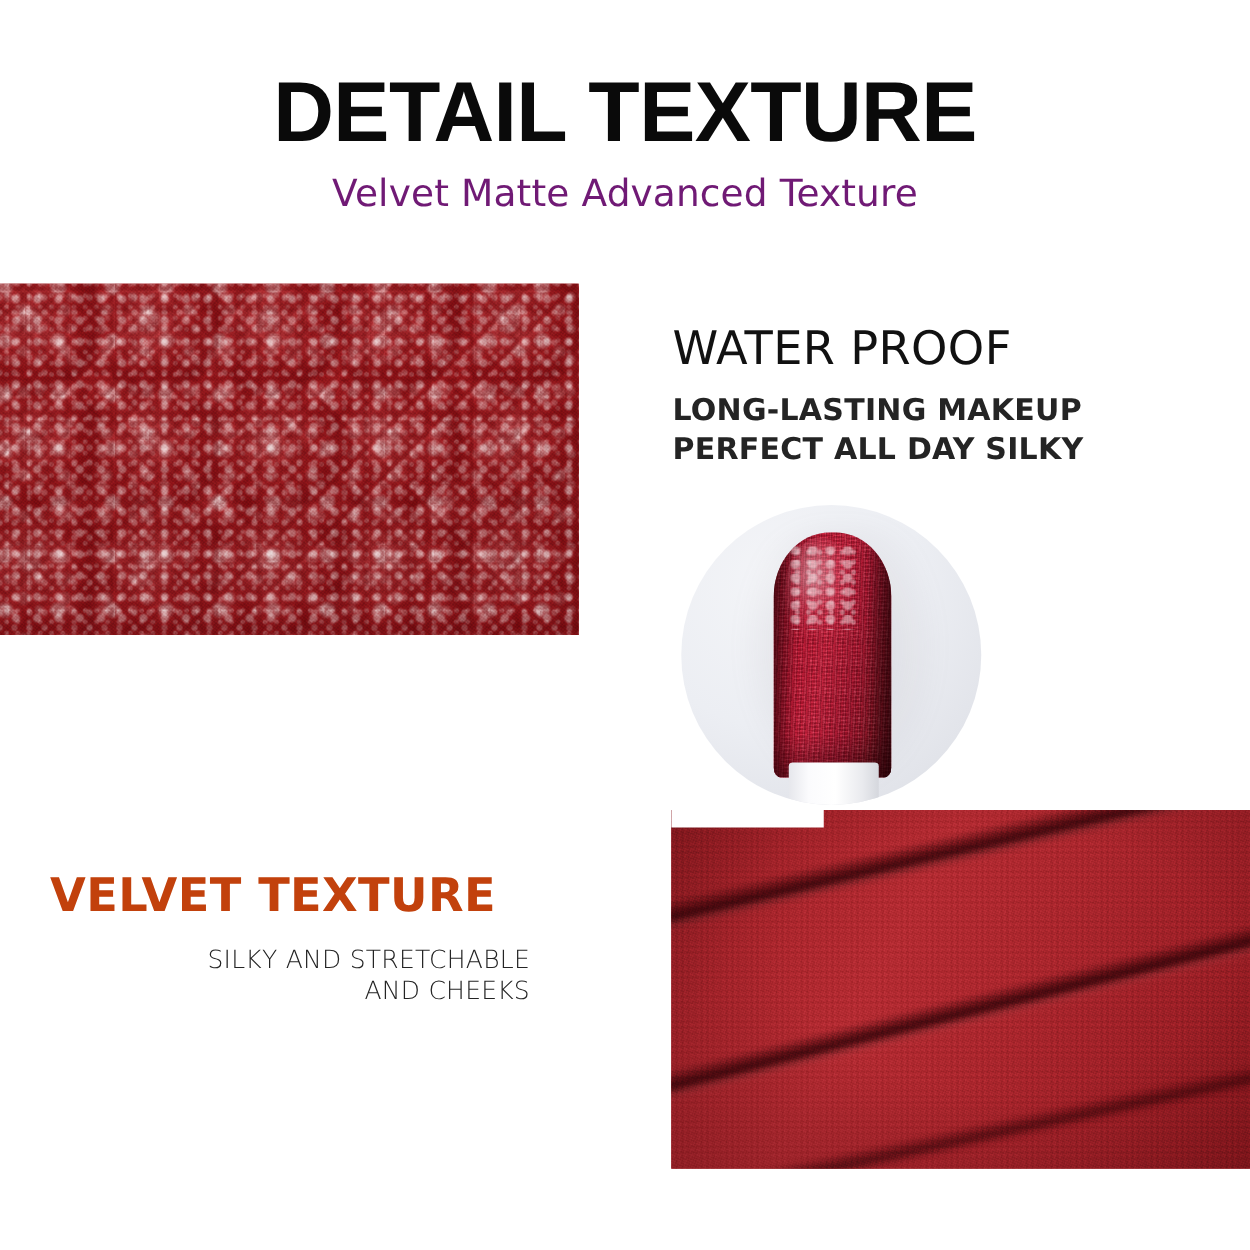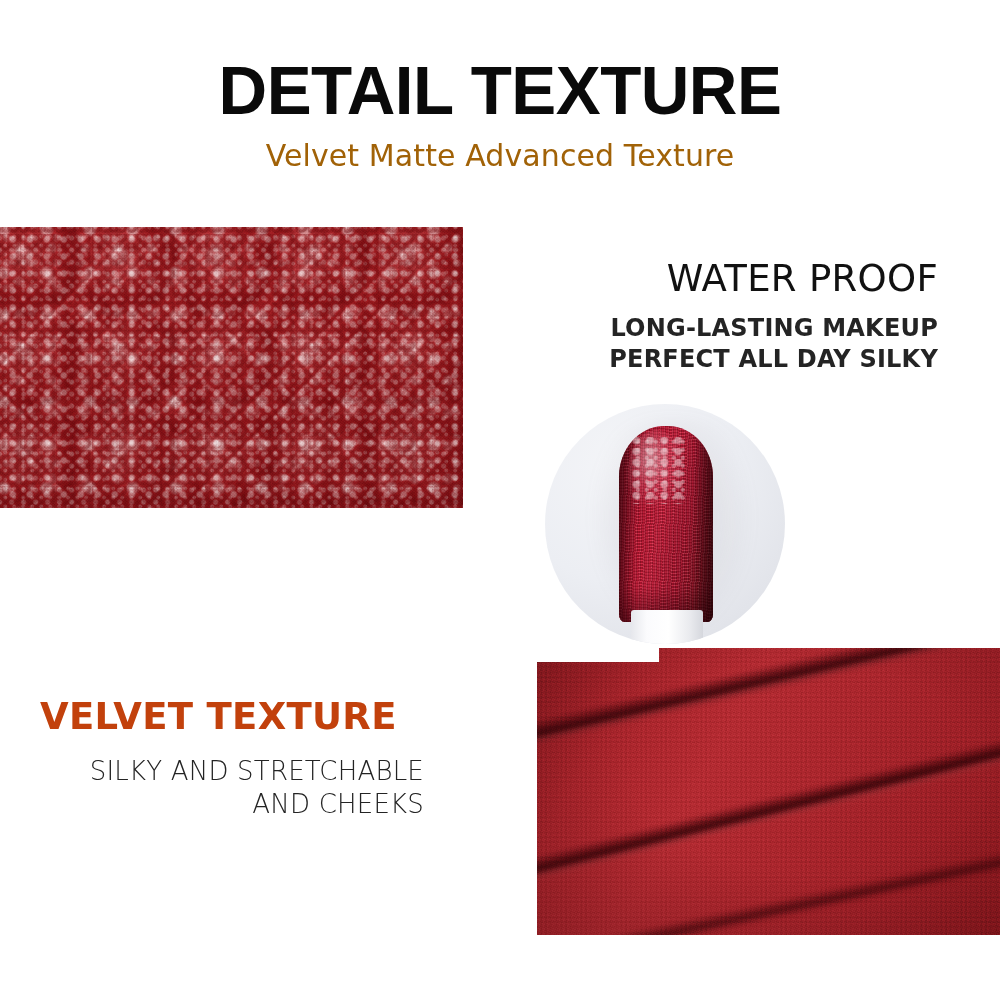--- a/index.html
+++ b/index.html
@@ -36,21 +36,21 @@
     letter-spacing: -0.5px;
     color: #0a0a0a;
     margin: 0;
     transform: scaleX(0.99);
   }
   .sub-title {
     font-family: "DejaVu Sans", sans-serif;
     font-weight: 400;
     font-size: 30px;
     line-height: 1.1;
-    color: #a16207;
+    color: #701a75;
     margin: 14px 0 0 0;
     letter-spacing: 0.1px;
   }
 
   
   .droplet-panel {
     position: absolute;
     left: 0;
     top: 227px;
     width: 463px;
@@ -113,21 +113,21 @@
       repeating-linear-gradient(-51deg, rgba(255,255,255,0.03) 0 1px, rgba(0,0,0,0.035) 1px 2px);
     mix-blend-mode: overlay;
   }
 
   
   .waterproof-block {
     position: absolute;
     left: 538px;
     top: 260px;
     width: 400px;
-    text-align: right;
+    text-align: left;
   }
   .wp-heading {
     font-family: "DejaVu Sans", sans-serif;
     font-weight: 400;
     font-size: 37px;
     line-height: 1.05;
     letter-spacing: 0.3px;
     color: #111111;
     margin: 0;
   }
@@ -350,21 +350,21 @@
     font-size: 37px;
     line-height: 1.05;
     letter-spacing: 0.3px;
     color: #c2410c;
     margin: 0;
     text-align: left;
   }
   .vt-body {
     font-family: "DejaVu Sans", sans-serif;
     font-weight: 300;
-    font-size: 26px;
+    font-size: 20px;
     line-height: 1.28;
     letter-spacing: 0.2px;
     color: #242424;
     margin: 18px 0 0 0;
     text-align: right;
   }
   .vt-body span { display: block; }
 </style>
 </head>
 <body>

